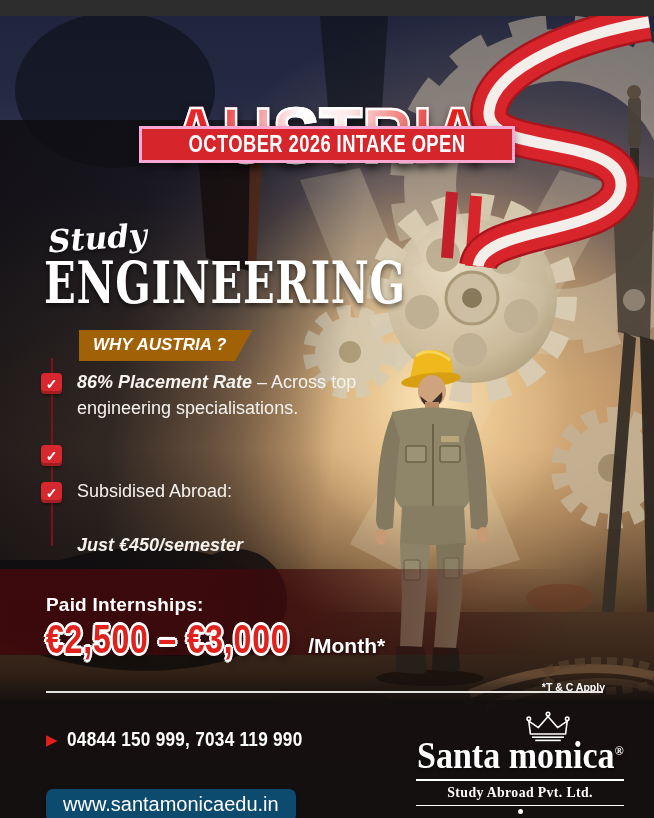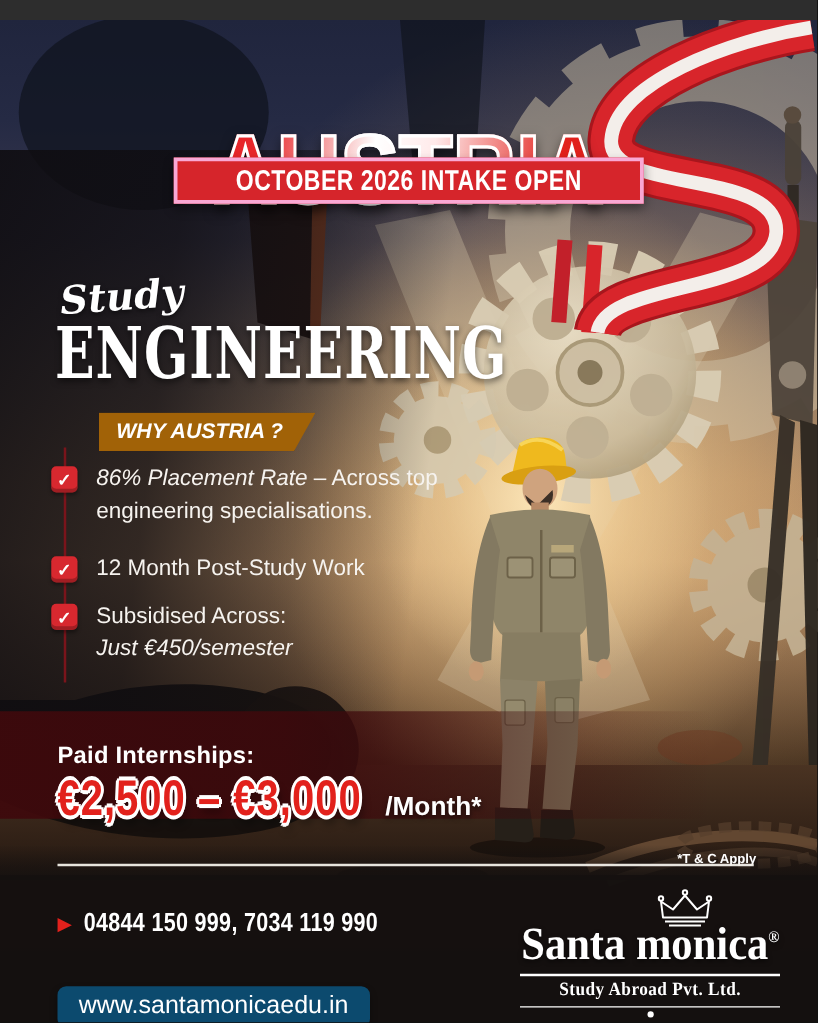--- a/index.html
+++ b/index.html
@@ -37,21 +37,21 @@
   .vline{position:absolute;left:51px;top:358px;width:2px;height:188px;background:#7a141b;z-index:4;}
   .list{position:absolute;left:41px;top:369px;z-index:5;}
   .item{display:flex;gap:15px;align-items:flex-start;}
   .item+.item{margin-top:20px;}
   .item.tight{margin-top:12px;}
   .checkbox{flex:0 0 auto;width:21px;height:21px;border-radius:4px;background:#d7282f;color:#fff;
     font-size:14px;font-weight:700;display:flex;align-items:center;justify-content:center;margin-top:4px;
     box-shadow:inset 0 -3px 0 rgba(0,0,0,.25),0 2px 3px rgba(0,0,0,.35);}
   .itext{color:#f6f3ef;font-size:18px;line-height:26px;}
   .itext.w{width:300px;}
-  .bi{font-weight:400;font-style:italic;}
+  .bi{font-weight:700;font-style:italic;margin-top:28px;}
 
   .banner{position:absolute;left:0;top:569px;width:570px;height:86px;z-index:4;box-sizing:border-box;
     padding:25px 0 0 46px;
     background:linear-gradient(90deg,rgba(62,9,12,.94) 0%,rgba(62,9,12,.88) 40%,rgba(62,9,12,.4) 72%,rgba(62,9,12,0) 100%);}
   .banner-label{color:#fff;font-size:19px;font-weight:700;letter-spacing:.2px;}
   .amount-row{display:flex;align-items:baseline;margin-top:1px;transform-origin:left;gap:12px;}
   .amount{color:#e2211c;font-size:40px;font-weight:700;letter-spacing:1px;white-space:nowrap;
     transform:scaleX(.8);transform-origin:left;
     text-shadow:-2px -2px 0 #fff,2px -2px 0 #fff,-2px 2px 0 #fff,2px 2px 0 #fff,0 -3px 0 #fff,0 3px 0 #fff,-3px 0 0 #fff,3px 0 0 #fff,3px 6px 8px rgba(0,0,0,.45);}
   .per{color:#fff;font-size:21px;font-weight:700;margin-left:-54px;text-shadow:0 2px 4px rgba(0,0,0,.6);}
@@ -232,27 +232,26 @@
   <div class="vline"></div>
 
   <div class="list">
     <div class="item">
       <span class="checkbox">✓</span>
       <div class="itext w"><span class="bi">86% Placement Rate</span><span> – Across top engineering specialisations.</span></div>
     </div>
     <div class="item">
       <span class="checkbox">✓</span>
       <div class="itext">
-        <div>12 Month Post-Study Work</div>
       </div>
     </div>
     <div class="item tight">
       <span class="checkbox">✓</span>
       <div class="itext">
-        <div>Subsidised Across:</div>
+        <div>Subsidised Abroad:</div>
         <div class="bi">Just €450/semester</div>
       </div>
     </div>
   </div>
 
   <div class="banner">
     <div class="banner-label">Paid Internships:</div>
     <div class="amount-row">
       <span class="amount">€2,500 – €3,000</span>
       <span class="per">/Month*</span>

